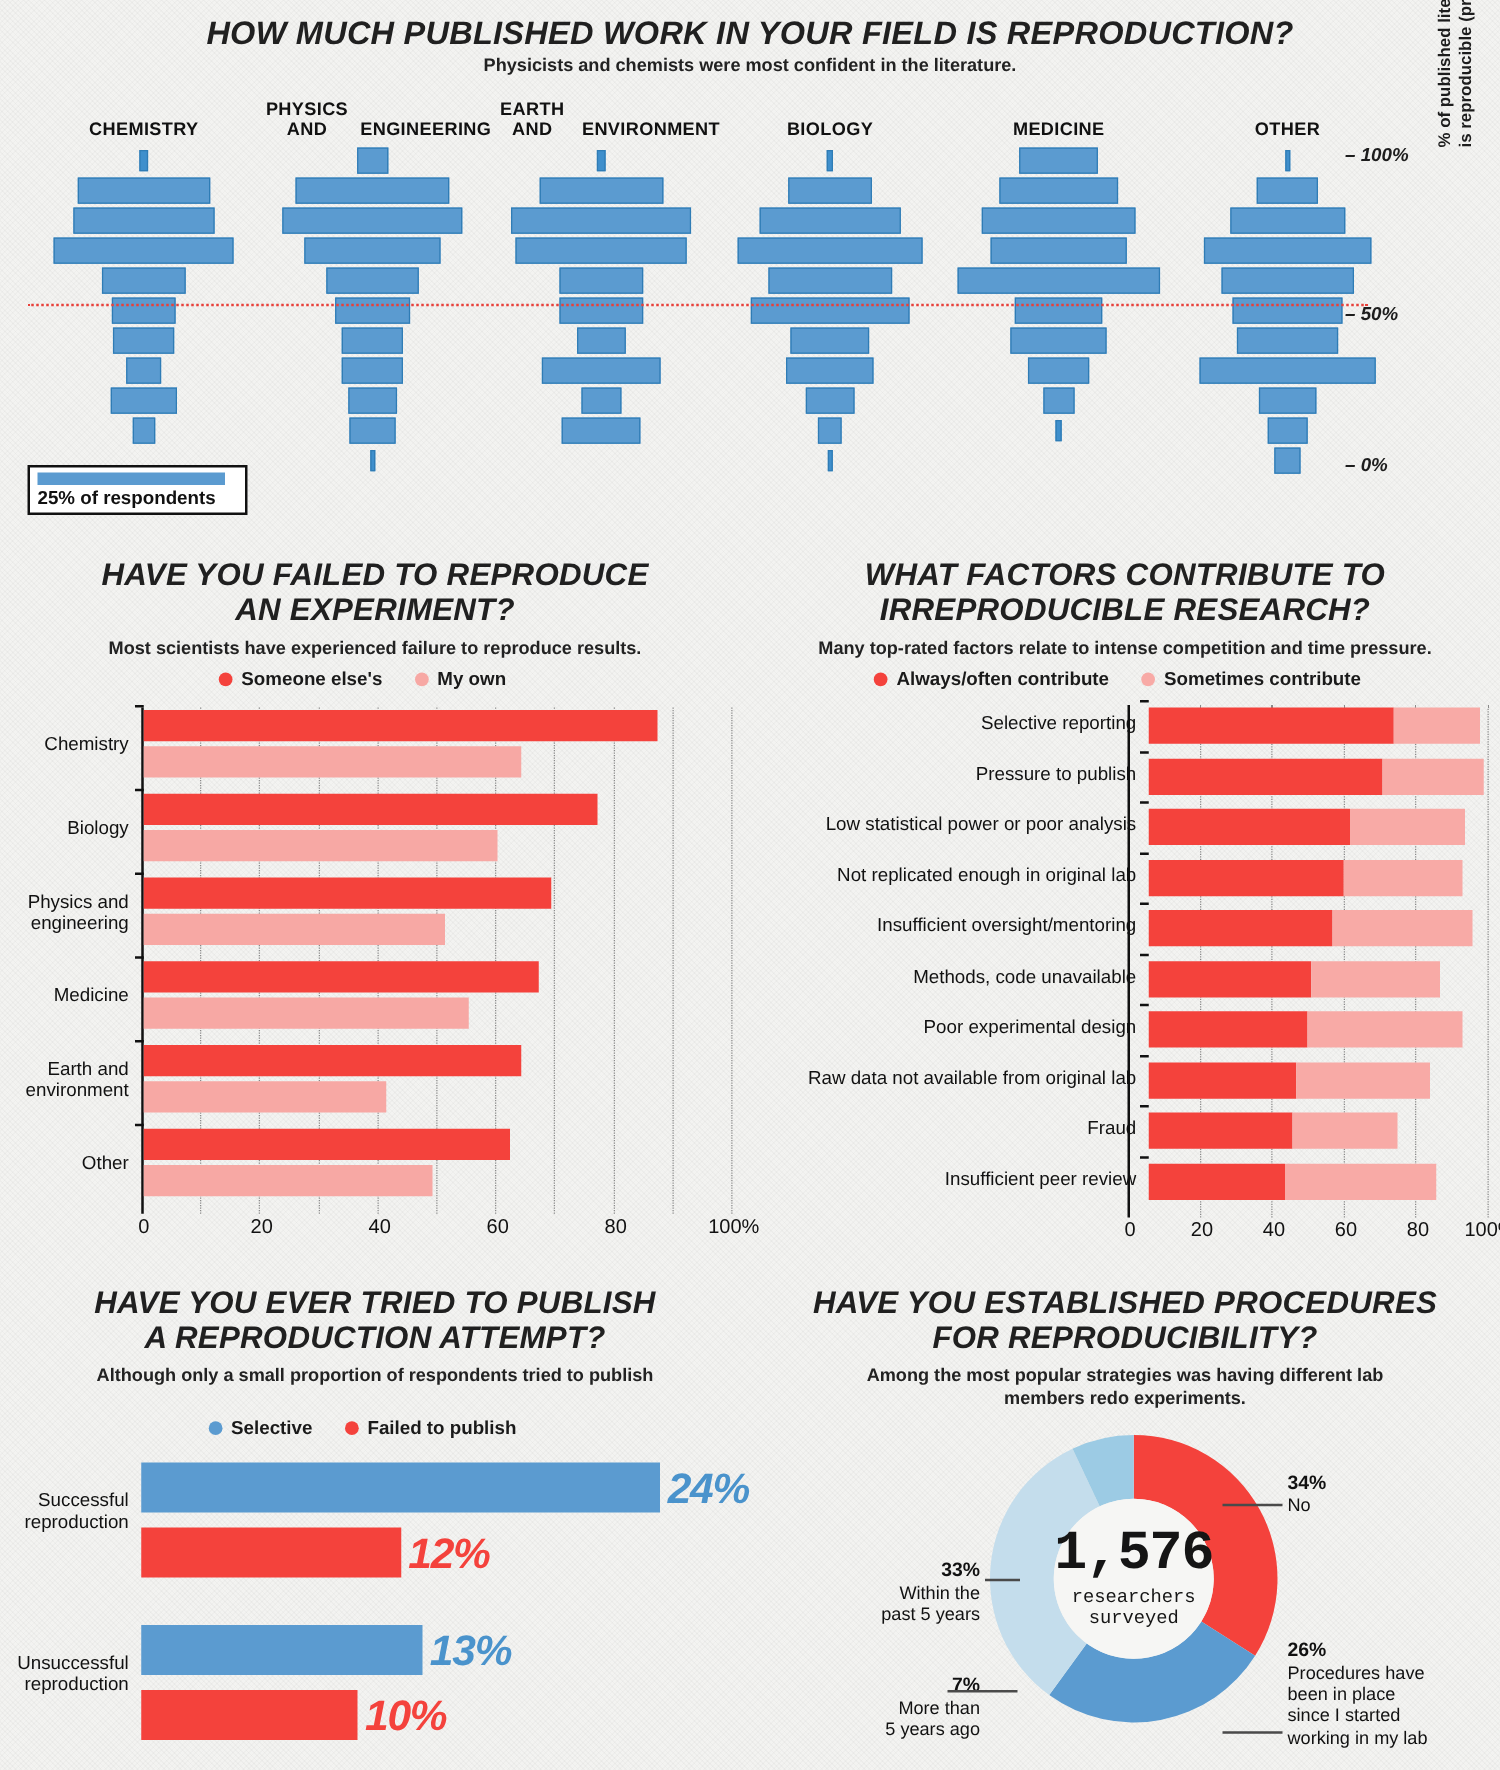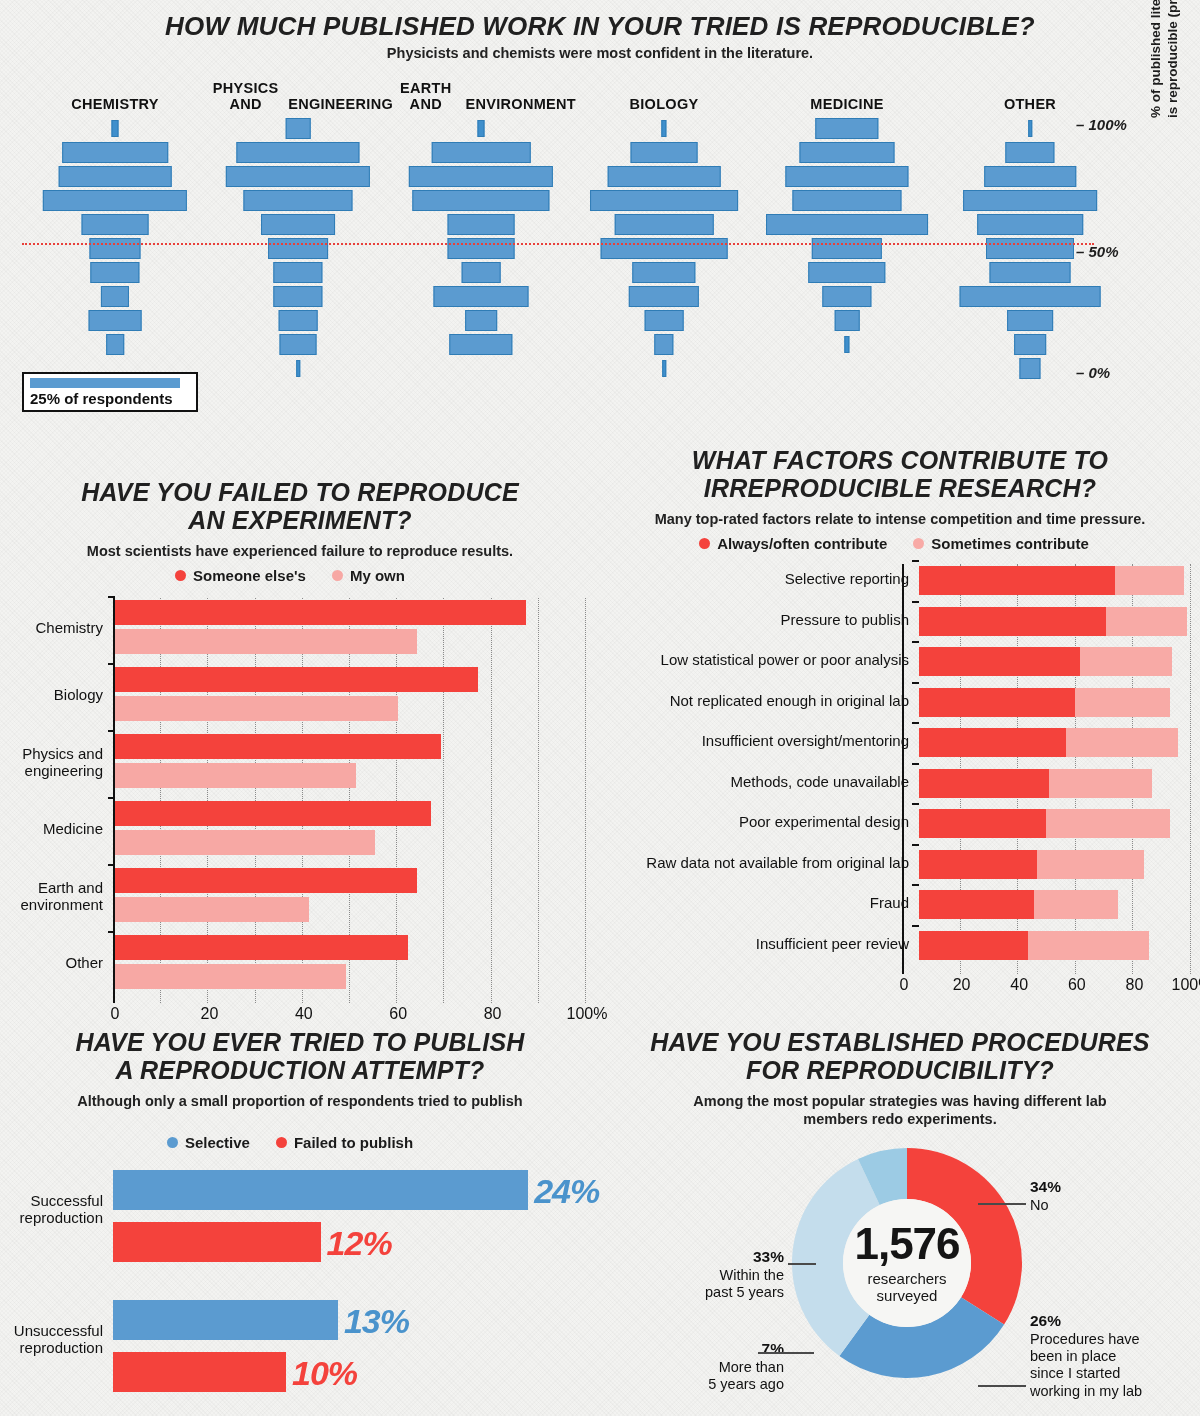--- a/index.html
+++ b/index.html
@@ -90,21 +90,21 @@
   }
   #pyr-legendbox {
     position: absolute; left: 22px; top: 372px; width: 176px; height: 40px;
     background: #ffffff; border: 2px solid #111;
     padding: 4px 6px 2px 6px;
   }
   #pyr-legendbar { width: 150px; height: 10px; background: #5b9bd0; margin-bottom: 2px; }
   #pyr-legendtext { font-size: 15px; font-weight: bold; color: #111; }
 
   
-  #sec-fail { position: absolute; left: 0; top: 438px; width: 600px; height: 580px; margin-top: 32px; }
+  #sec-fail { position: absolute; left: 0; top: 438px; width: 600px; height: 580px; }
   #fail-title { position: absolute; left: 20px; top: 8px; width: 560px; }
   #fail-sub   { position: absolute; left: 10px; top: 68px; width: 580px; }
   #fail-legend{ position: absolute; left: 10px; top: 97px; width: 560px; }
 
   #fail-plot { position: absolute; left: 113px; top: 128px; width: 474px; height: 405px; }
   #fail-plot .gridline {
     position: absolute; top: 0; bottom: 0; width: 0;
     border-left: 1px dotted #8a8a8a;
   }
   #fail-plot .axisline-y {
@@ -176,41 +176,41 @@
     position: absolute; right: 100%; margin-right: 10px;
     width: 105px; text-align: right;
     font-size: 15px; line-height: 1.15; color: #111;
   }
 
   
   #sec-donut { position: absolute; left: 600px; top: 1020px; width: 600px; height: 396px; }
   #don-title { position: absolute; left: 10px; top: 8px; width: 580px; }
   #don-sub   { position: absolute; left: 40px; top: 68px; width: 520px; }
 
-  #don-wrap { position: absolute; left: 182px; top: 118px; width: 250px; height: 250px; }
+  #don-wrap { position: absolute; left: 182px; top: 118px; width: 250px; height: 250px; font-family: Liberation Mono, monospace; }
   #don-center {
     position: absolute; left: 50%; top: 50%; transform: translate(-50%,-50%);
     text-align: center; width: 160px;
   }
   #don-count {
     font-size: 44px; font-weight: bold; letter-spacing: -1px; line-height: 1;
     color: #151515;
   }
   #don-count-sub { font-size: 15px; line-height: 1.15; margin-top: 4px; color: #151515; }
 
   .don-callout { position: absolute; font-size: 14.5px; line-height: 1.2; color: #111; }
   .don-callout .pct { font-weight: bold; font-size: 15.5px; }
   .leader { position: absolute; height: 2px; background: #4a4a4a; }
 </style>
 </head>
 <body>
 
 <div id="sec-pyramids">
 
-  <div id="pyr-title" class="h-title big">HOW MUCH PUBLISHED WORK IN YOUR TRIED IS REPRODUCIBLE?</div>
+  <div id="pyr-title" class="h-title big">HOW MUCH PUBLISHED WORK IN YOUR FIELD IS REPRODUCTION?</div>
   <div id="pyr-sub" class="h-sub">Physicists and chemists were most confident in the literature.</div>
 
   <div id="pyr-cols">
       <div class="pyr-col" style="left: 20px;">
         <div class="pyr-colhead">
           <div>CHEMISTRY</div>
         </div>
         <div class="pyr-stack">
           <div class="pyr-bar tiny" style="width: 7.04px; top: 2px; height: 17px;"></div>
           <div class="pyr-bar" style="width: 105.6px; top: 24px;"></div>

